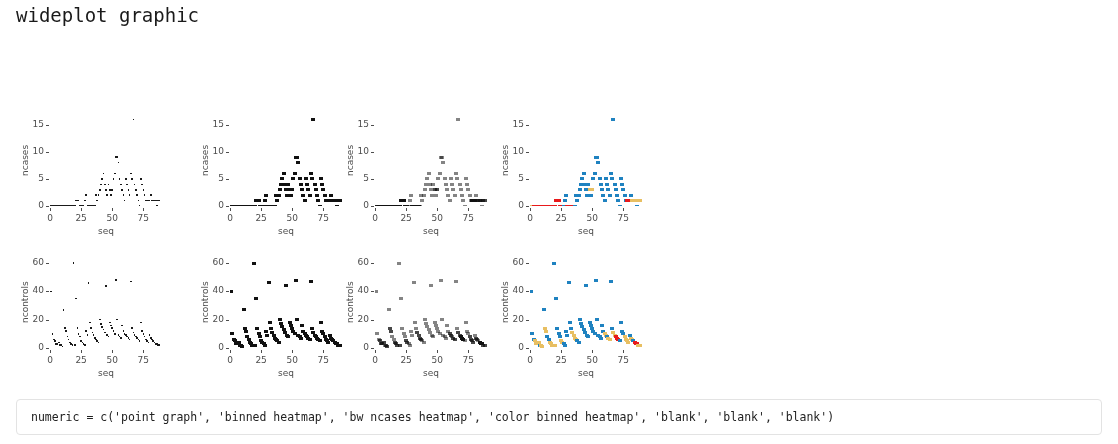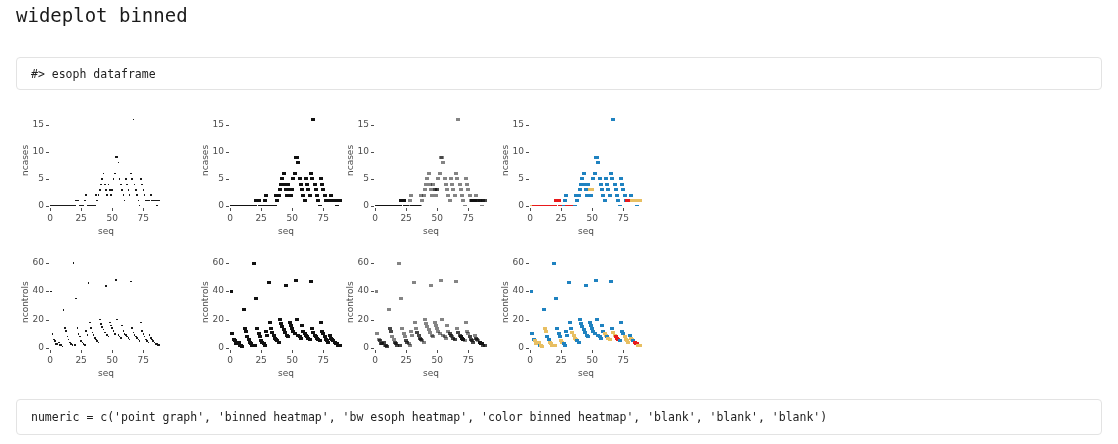--- a/index.html
+++ b/index.html
@@ -74,25 +74,22 @@
     position:absolute;width:1px;height:3px;background:#4d4d4d;
   }
   .plotarea{position:absolute;overflow:hidden;}
   .mk{position:absolute;}
 </style>
 </head>
 <body>
 
 <div class="page">
 
-  <div class="title">wideplot binned</div>
-
-  <div class="codeblock" id="code-top">
-    <span>#&gt; esoph dataframe</span>
-  </div>
+  <div class="title">wideplot graphic</div>
+
 
   <div class="plotgrid" id="plot-grid">
       <div class="panel" style="left: 16px; top: 0px;">
         <div class="ylab" style="left: 2px; top: 10px; height: 92px;">ncases</div>
         <div class="ytick" style="left: 6px; top: 96px;">0</div>
         <div class="ytickmark" style="left: 30px; top: 102px;"></div>
         <div class="ytick" style="left: 6px; top: 68.9412px;">5</div>
         <div class="ytickmark" style="left: 30px; top: 74.9412px;"></div>
         <div class="ytick" style="left: 6px; top: 41.8824px;">10</div>
         <div class="ytickmark" style="left: 30px; top: 47.8824px;"></div>
@@ -964,16 +961,16 @@
           <div class="mk" style="width: 4px; height: 3px; background: rgb(232, 25, 27); left: 102.533px; top: 84.8385px;"></div>
           <div class="mk" style="width: 4px; height: 3px; background: rgb(232, 25, 27); left: 103.778px; top: 86.2538px;"></div>
           <div class="mk" style="width: 4px; height: 3px; background: rgb(232, 25, 27); left: 105.022px; top: 86.2538px;"></div>
           <div class="mk" style="width: 4px; height: 3px; background: rgb(232, 191, 98); left: 106.267px; top: 87.6692px;"></div>
           <div class="mk" style="width: 4px; height: 3px; background: rgb(232, 191, 98); left: 107.511px; top: 87.6692px;"></div>
         </div>
       </div>
     </div>
 
   <div class="codeblock" id="code-bottom">
-    <span>numeric = c('point graph', 'binned heatmap', 'bw esoph heatmap', 'color binned heatmap', 'blank', 'blank', 'blank')</span>
+    <span>numeric = c('point graph', 'binned heatmap', 'bw ncases heatmap', 'color binned heatmap', 'blank', 'blank', 'blank')</span>
   </div>
 
 </div>
 
 </body></html>

